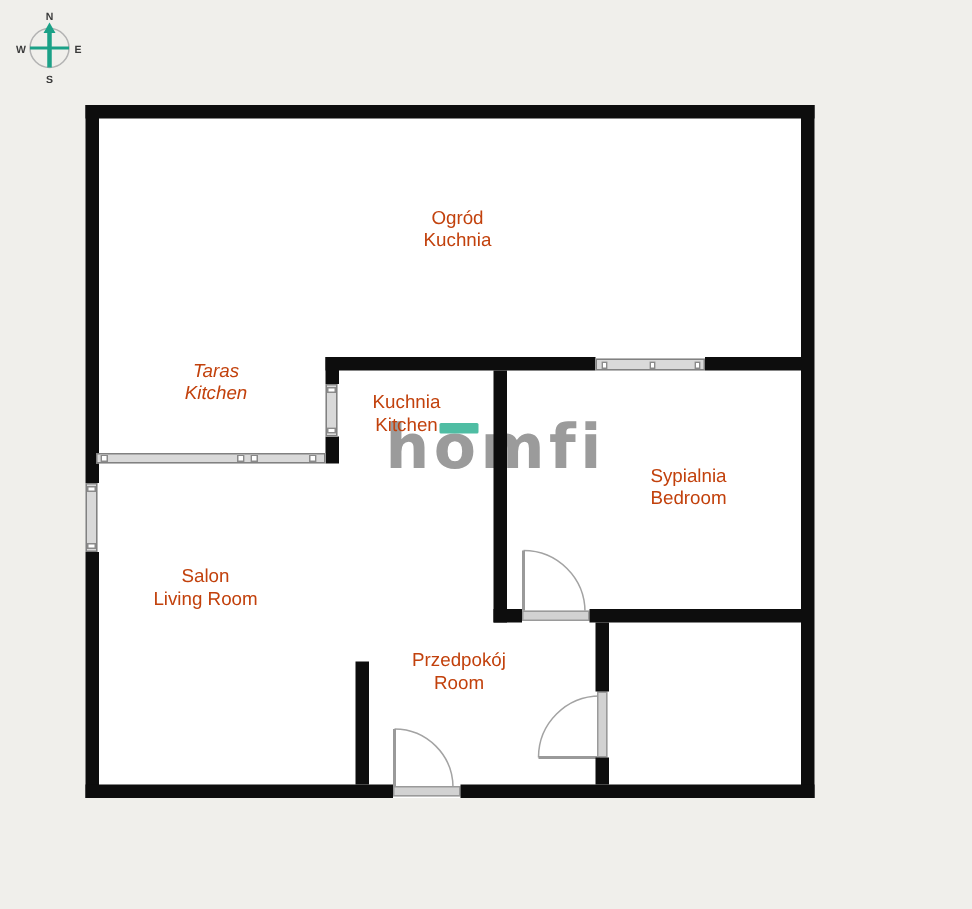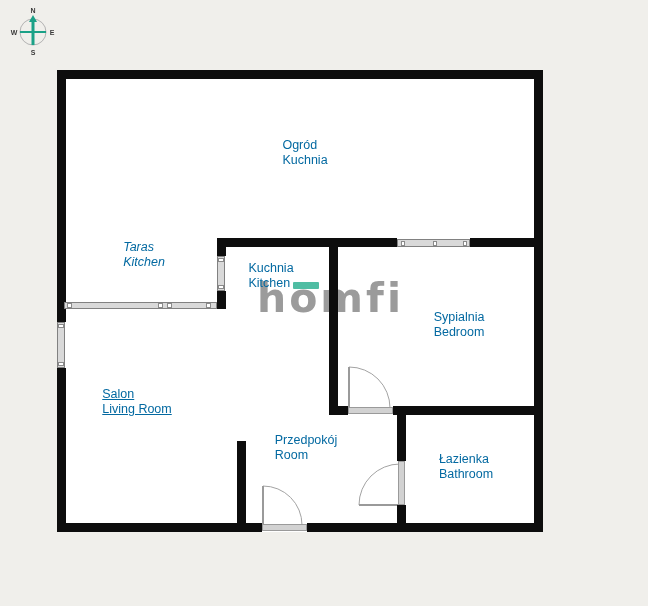--- a/index.html
+++ b/index.html
@@ -22,21 +22,21 @@
   }
   .mull{position:absolute;background:#ffffff;border:1px solid #8a8a8a;box-sizing:border-box;}
   .threshold{
     position:absolute;background:#d2d2d2;
     border:1px solid #9a9a9a;box-sizing:border-box;z-index:2;
   }
   .arcs{position:absolute;left:0;top:0;z-index:1;}
   .room-label{
     position:absolute;z-index:4;
     transform:translate(-50%,-50%);
-    text-align:left;color:#0369a1;
+    text-align:center;color:#c2410c;
     font-size:12.5px;line-height:15px;white-space:nowrap;
   }
   .room-label span{display:block;}
   .logo{
     position:absolute;left:257px;top:268px;z-index:1;
     font-family:"DejaVu Sans", sans-serif;
     font-weight:bold;font-size:41px;line-height:60px;
     letter-spacing:3px;color:#9b9b9b;
   }
   .logo-bar{
@@ -117,31 +117,27 @@
     <span>Kitchen</span>
   </div>
   <div class="room-label" style="left:271px;top:276px;">
     <span>Kuchnia</span>
     <span>Kitchen</span>
   </div>
   <div class="room-label" style="left:444px;top:325px;margin-left:15px;">
     <span>Sypialnia</span>
     <span>Bedroom</span>
   </div>
-  <div class="room-label" style="left:137px;top:402px;text-decoration:underline;">
+  <div class="room-label" style="left:137px;top:392px;">
     <span>Salon</span>
     <span>Living Room</span>
   </div>
   <div class="room-label" style="left:306px;top:448px;">
     <span>Przedpokój</span>
     <span>Room</span>
-  </div>
-  <div class="room-label" style="left:466px;top:467px;">
-    <span>Łazienka</span>
-    <span>Bathroom</span>
   </div>
 
   <svg class="compass" width="58" height="58">
     <circle cx="29" cy="28" r="13" fill="none" stroke="#b3b3b3" stroke-width="1"></circle>
     <line x1="29" y1="17" x2="29" y2="41" stroke="#1ba187" stroke-width="3"></line>
     <polygon points="25,18 33,18 29,11" fill="#1ba187"></polygon>
     <line x1="16" y1="28" x2="42" y2="28" stroke="#1ba187" stroke-width="2"></line>
     <text x="29" y="9" text-anchor="middle" font-size="7" font-weight="bold" fill="#3a3a3a">N</text>
     <text x="48" y="31" text-anchor="middle" font-size="7" font-weight="bold" fill="#3a3a3a">E</text>
     <text x="29" y="51" text-anchor="middle" font-size="7" font-weight="bold" fill="#3a3a3a">S</text>

